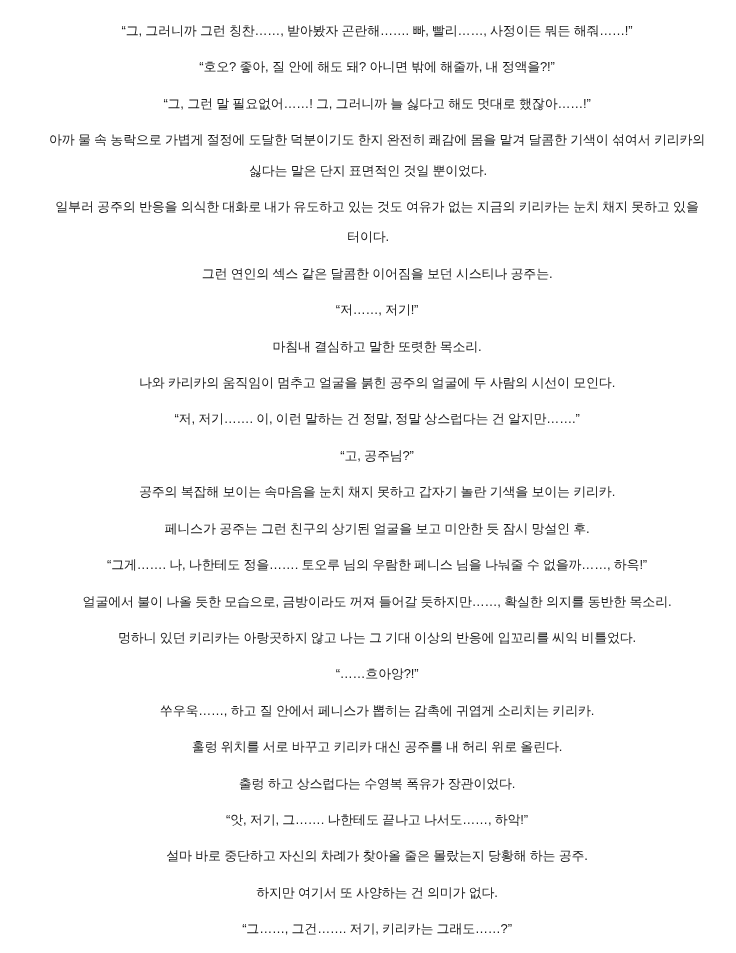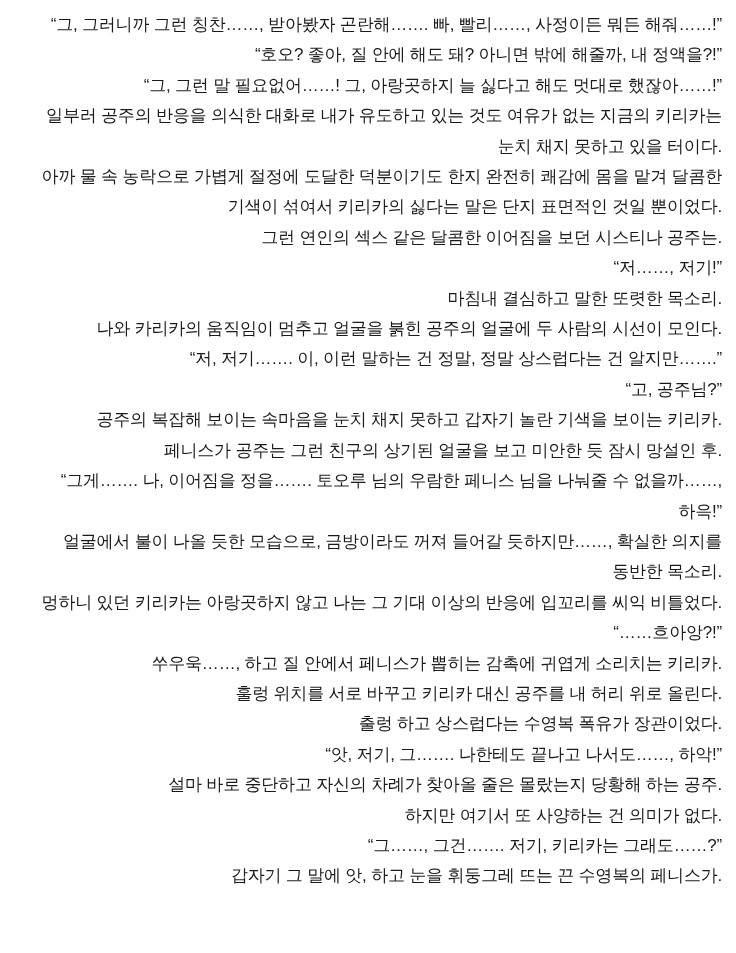--- a/index.html
+++ b/index.html
@@ -15,51 +15,51 @@
     color: #1a1a1a;
   }
   #page {
     box-sizing: border-box;
     width: 736px;
     height: 953px;
     padding: 10px 14px 0 14px;
     background: #ffffff;
   }
   .para {
-    font-size: 17px;
+    font-size: 13px;
     line-height: 30.4px;
     letter-spacing: -0.2px;
-    margin: 0;
+    margin: 6px;
     word-break: keep-all;
     white-space: normal;
-    text-align: right;
+    text-align: center;
   }
   .indent {
     text-indent: 18px;
   }
 </style>
 </head>
 <body>
 
 <div id="page">
   <div id="body-text">
       <p class="para indent">“그, 그러니까 그런 칭찬……, 받아봤자 곤란해……. 빠, 빨리……, 사정이든 뭐든 해줘……!”</p>
       <p class="para indent">“호오? 좋아, 질 안에 해도 돼? 아니면 밖에 해줄까, 내 정액을?!”</p>
-      <p class="para indent">“그, 그런 말 필요없어……! 그, 아랑곳하지 늘 싫다고 해도 멋대로 했잖아……!”</p>
+      <p class="para indent">“그, 그런 말 필요없어……! 그, 그러니까 늘 싫다고 해도 멋대로 했잖아……!”</p>
+      <p class="para indent">아까 물 속 농락으로 가볍게 절정에 도달한 덕분이기도 한지 완전히 쾌감에 몸을 맡겨 달콤한 기색이 섞여서 키리카의 싫다는 말은 단지 표면적인 것일 뿐이었다.</p>
       <p class="para indent">일부러 공주의 반응을 의식한 대화로 내가 유도하고 있는 것도 여유가 없는 지금의 키리카는 눈치 채지 못하고 있을 터이다.</p>
-      <p class="para indent">아까 물 속 농락으로 가볍게 절정에 도달한 덕분이기도 한지 완전히 쾌감에 몸을 맡겨 달콤한 기색이 섞여서 키리카의 싫다는 말은 단지 표면적인 것일 뿐이었다.</p>
       <p class="para indent">그런 연인의 섹스 같은 달콤한 이어짐을 보던 시스티나 공주는.</p>
       <p class="para indent">“저……, 저기!”</p>
       <p class="para indent">마침내 결심하고 말한 또렷한 목소리.</p>
       <p class="para indent">나와 카리카의 움직임이 멈추고 얼굴을 붉힌 공주의 얼굴에 두 사람의 시선이 모인다.</p>
       <p class="para indent">“저, 저기……. 이, 이런 말하는 건 정말, 정말 상스럽다는 건 알지만…….”</p>
       <p class="para indent">“고, 공주님?”</p>
       <p class="para indent">공주의 복잡해 보이는 속마음을 눈치 채지 못하고 갑자기 놀란 기색을 보이는 키리카.</p>
       <p class="para indent">페니스가 공주는 그런 친구의 상기된 얼굴을 보고 미안한 듯 잠시 망설인 후.</p>
-      <p class="para indent">“그게……. 나, 이어짐을 정을……. 토오루 님의 우람한 페니스 님을 나눠줄 수 없을까……, 하윽!”</p>
+      <p class="para indent">“그게……. 나, 나한테도 정을……. 토오루 님의 우람한 페니스 님을 나눠줄 수 없을까……, 하윽!”</p>
       <p class="para indent">얼굴에서 불이 나올 듯한 모습으로, 금방이라도 꺼져 들어갈 듯하지만……, 확실한 의지를 동반한 목소리.</p>
       <p class="para indent">멍하니 있던 키리카는 아랑곳하지 않고 나는 그 기대 이상의 반응에 입꼬리를 씨익 비틀었다.</p>
       <p class="para indent">“……흐아앙?!”</p>
       <p class="para indent">쑤우욱……, 하고 질 안에서 페니스가 뽑히는 감촉에 귀엽게 소리치는 키리카.</p>
       <p class="para indent">훌렁 위치를 서로 바꾸고 키리카 대신 공주를 내 허리 위로 올린다.</p>
       <p class="para indent">출렁 하고 상스럽다는 수영복 폭유가 장관이었다.</p>
       <p class="para indent">“앗, 저기, 그……. 나한테도 끝나고 나서도……, 하악!”</p>
       <p class="para indent">설마 바로 중단하고 자신의 차례가 찾아올 줄은 몰랐는지 당황해 하는 공주.</p>
       <p class="para indent">하지만 여기서 또 사양하는 건 의미가 없다.</p>
       <p class="para indent">“그……, 그건……. 저기, 키리카는 그래도……?”</p>

